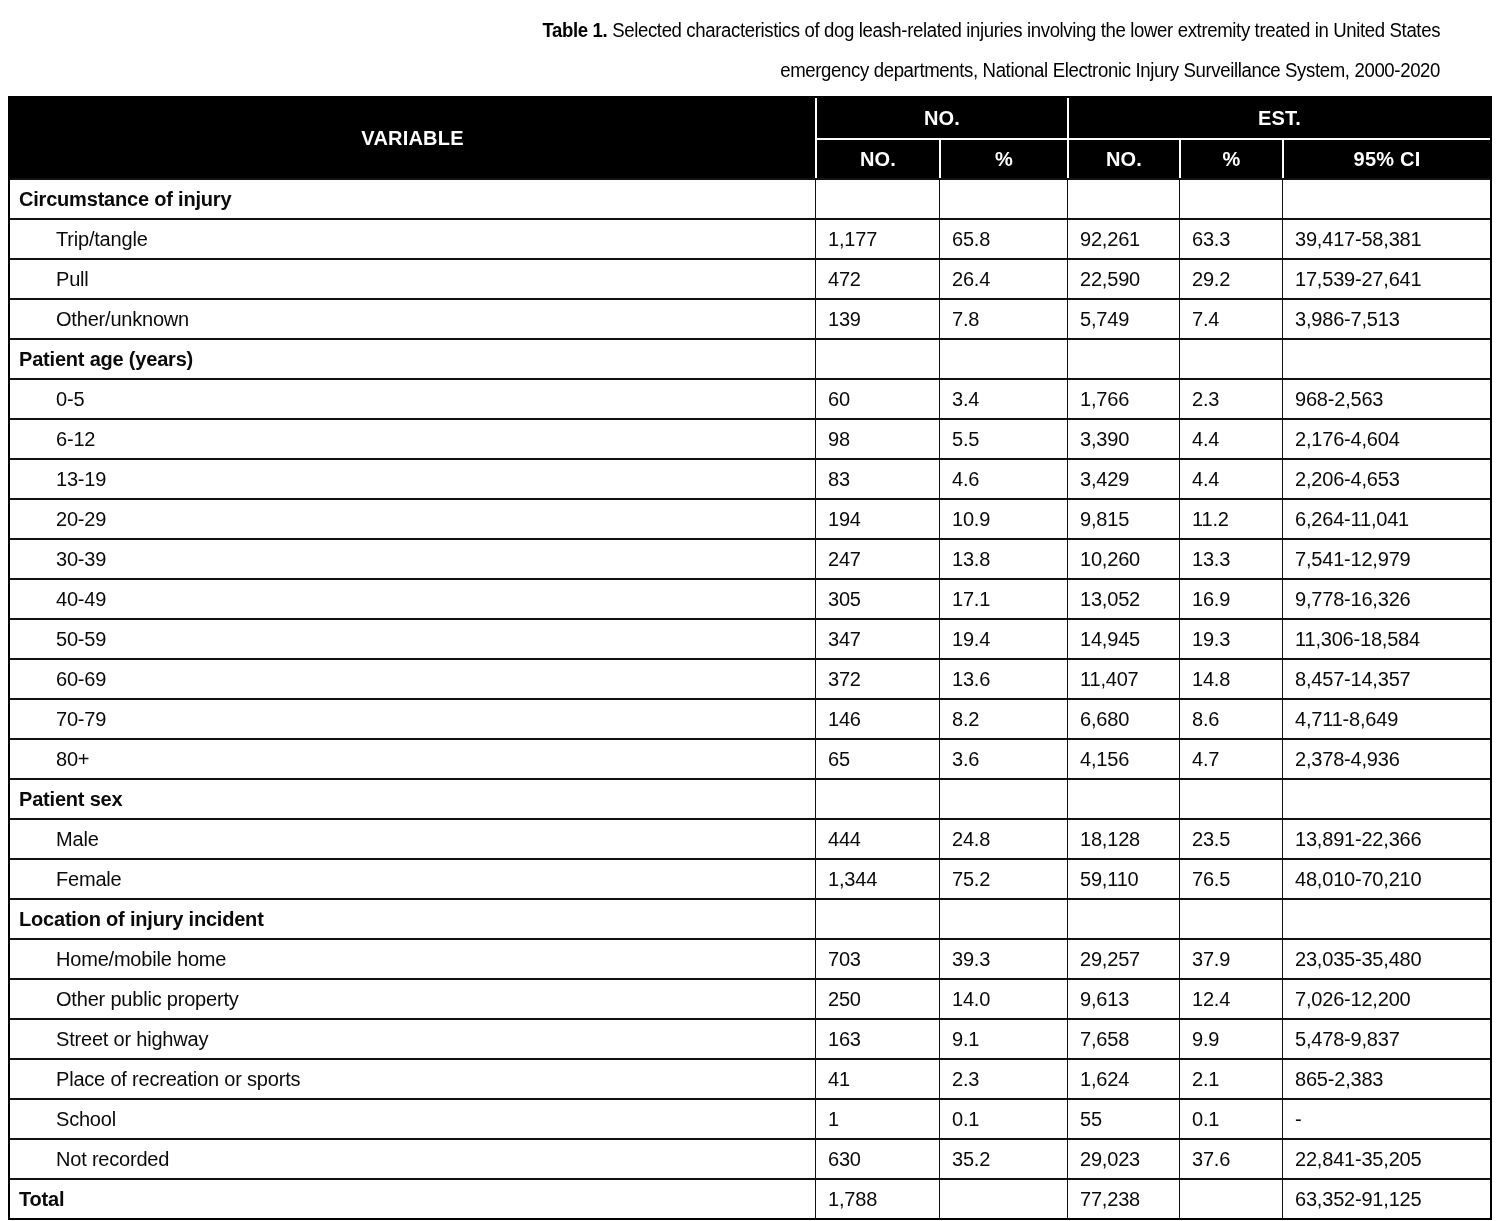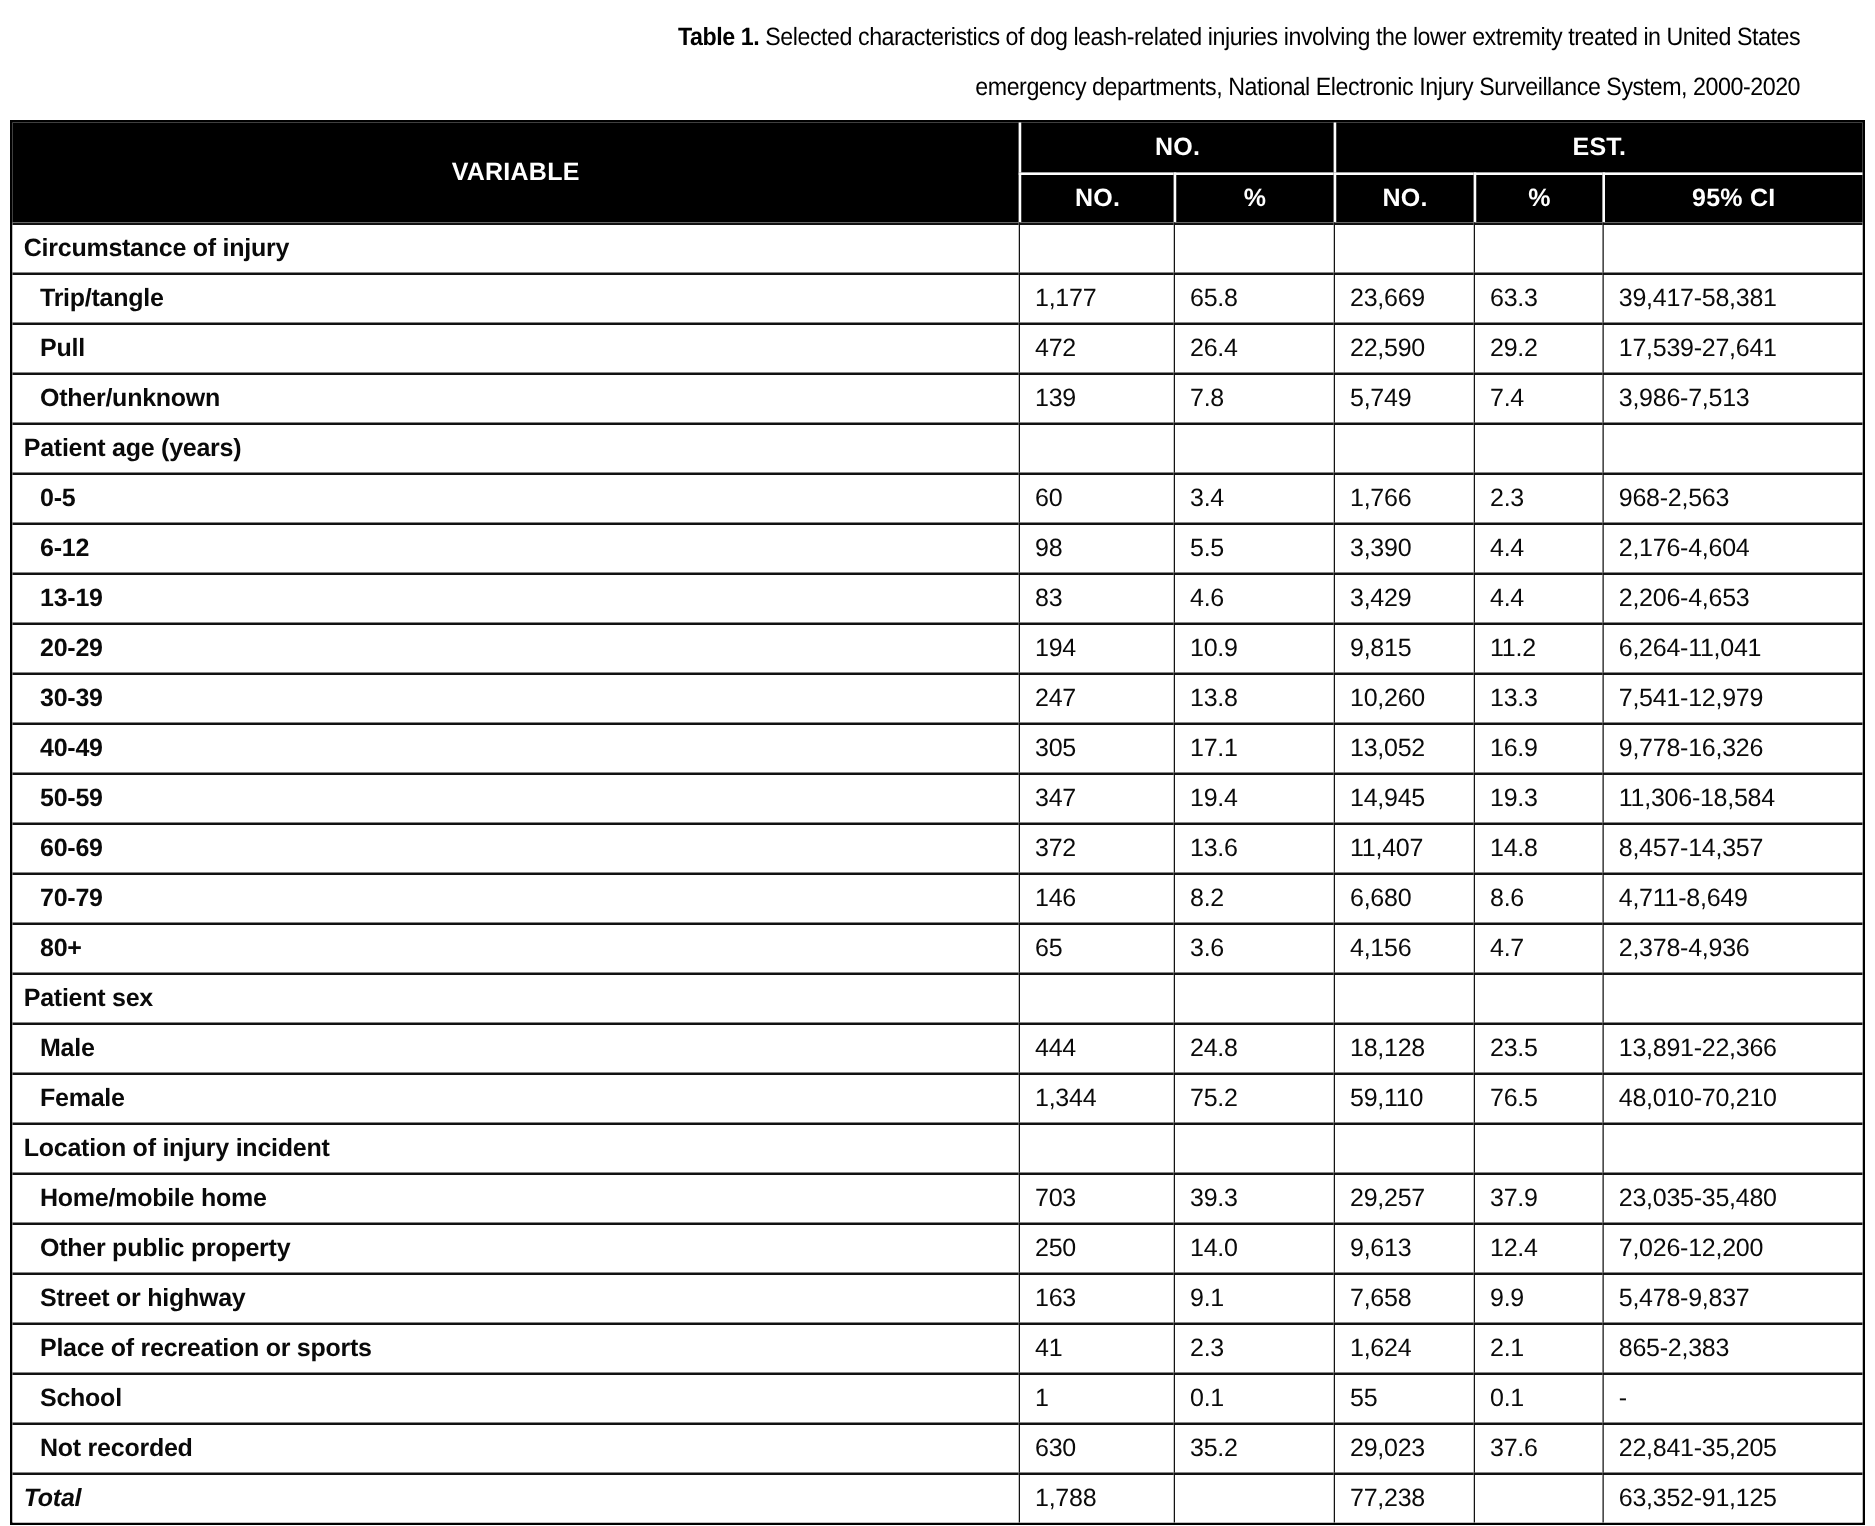--- a/index.html
+++ b/index.html
@@ -82,24 +82,24 @@
     vertical-align: middle;
     border-top: 2px solid #121212;
     border-left: 1px solid #121212;
     background: #ffffff;
     color: #0a0a0a;
     overflow: hidden;
     white-space: nowrap;
   }
   tbody td:first-child { border-left: none; }
   tbody td.label { padding-left: 9px; text-align: left; }
-  tbody td.indent { padding-left: 22px; font-weight: bold; }
+  tbody td.indent { padding-left: 46px; font-weight: normal; }
   tbody td.section-label { font-weight: bold; }
   tbody td.num { padding-left: 12px; text-align: left; }
-  tbody tr.total-row td.label { font-weight: bold; font-style: italic; }
+  tbody tr.total-row td.label { font-weight: bold; }
 </style>
 </head>
 <body>
 
 <div class="page">
 
   <div class="caption">
     <div class="caption-line"><span class="bold">Table 1.</span> <span>Selected characteristics of dog leash-related injuries involving the lower extremity treated in United States</span></div>
     <div class="caption-line">emergency departments, National Electronic Injury Surveillance System, 2000-2020</div>
   </div>
@@ -133,21 +133,21 @@
           <td class="num"></td>
           <td class="num"></td>
           <td class="num"></td>
           <td class="num"></td>
           <td class="num"></td>
         </tr>
         <tr class="data-row">
           <td class="label indent">Trip/tangle</td>
           <td class="num">1,177</td>
           <td class="num">65.8</td>
-          <td class="num">23,669</td>
+          <td class="num">92,261</td>
           <td class="num">63.3</td>
           <td class="num">39,417-58,381</td>
         </tr>
         <tr class="data-row">
           <td class="label indent">Pull</td>
           <td class="num">472</td>
           <td class="num">26.4</td>
           <td class="num">22,590</td>
           <td class="num">29.2</td>
           <td class="num">17,539-27,641</td>

